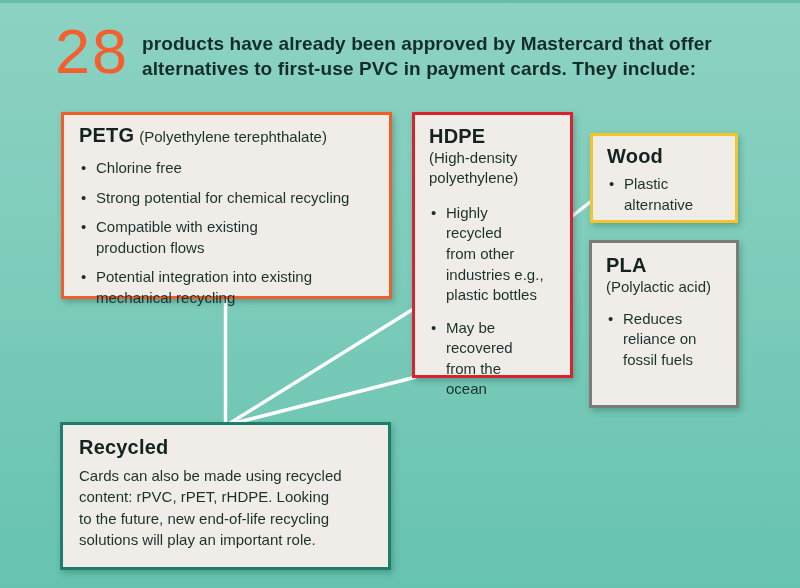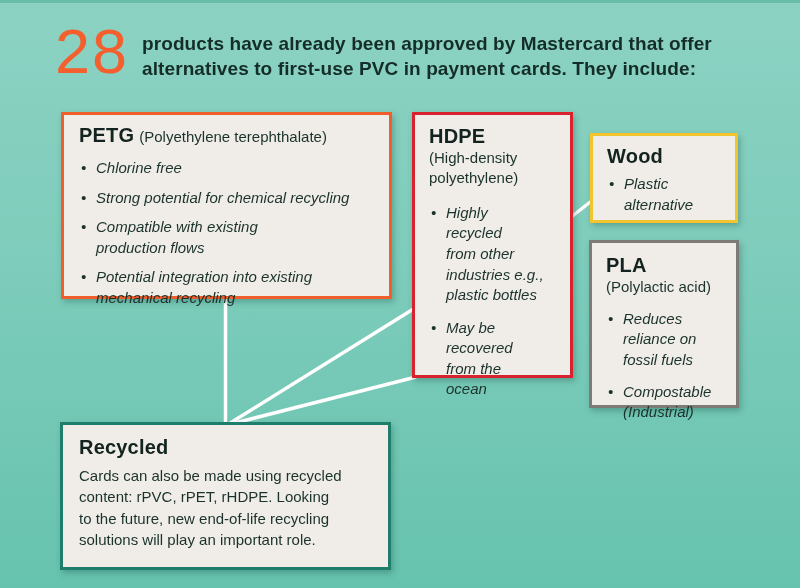--- a/index.html
+++ b/index.html
@@ -68,21 +68,20 @@
     color: #1B322C;
     white-space: pre-line;
     line-height: 1.33;
   }
   .sub.inline { margin-left: 5px; }
 
   ul.bullets {
     list-style: none;
     margin: 0;
     padding: 0;
-    font-style: italic;
   }
   ul.bullets li {
     position: relative;
     padding-left: 17px;
     font-size: 15px;
     line-height: 1.37;
     white-space: pre-line;
     color: #1B322C;
   }
   ul.bullets li::before {
@@ -184,22 +183,20 @@
     </ul>
   </div>
 
   <div class="box pla" style="border-color: rgb(125, 123, 118);">
     <div class="title">PLA</div>
     <div class="sub">(Polylactic acid)</div>
     <ul class="bullets">
       <li>Reduces
 reliance on
 fossil fuels</li>
-      <li>Compostable
-(Industrial)</li>
     </ul>
   </div>
 
   <div class="box recycled" style="border-color: rgb(30, 126, 107);">
     <div class="title">Recycled</div>
     <div class="body">Cards can also be made using recycled
 content: rPVC, rPET, rHDPE. Looking
 to the future, new end-of-life recycling
 solutions will play an important role.</div>
   </div>

